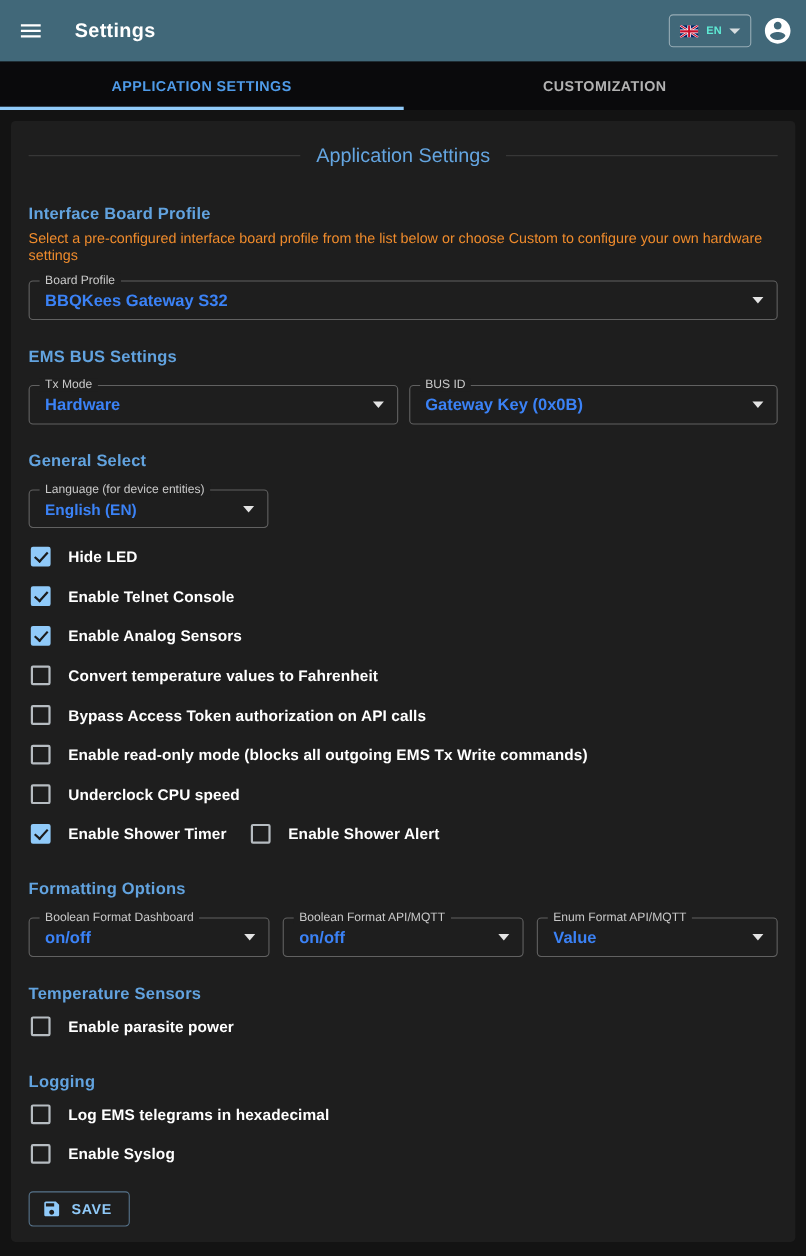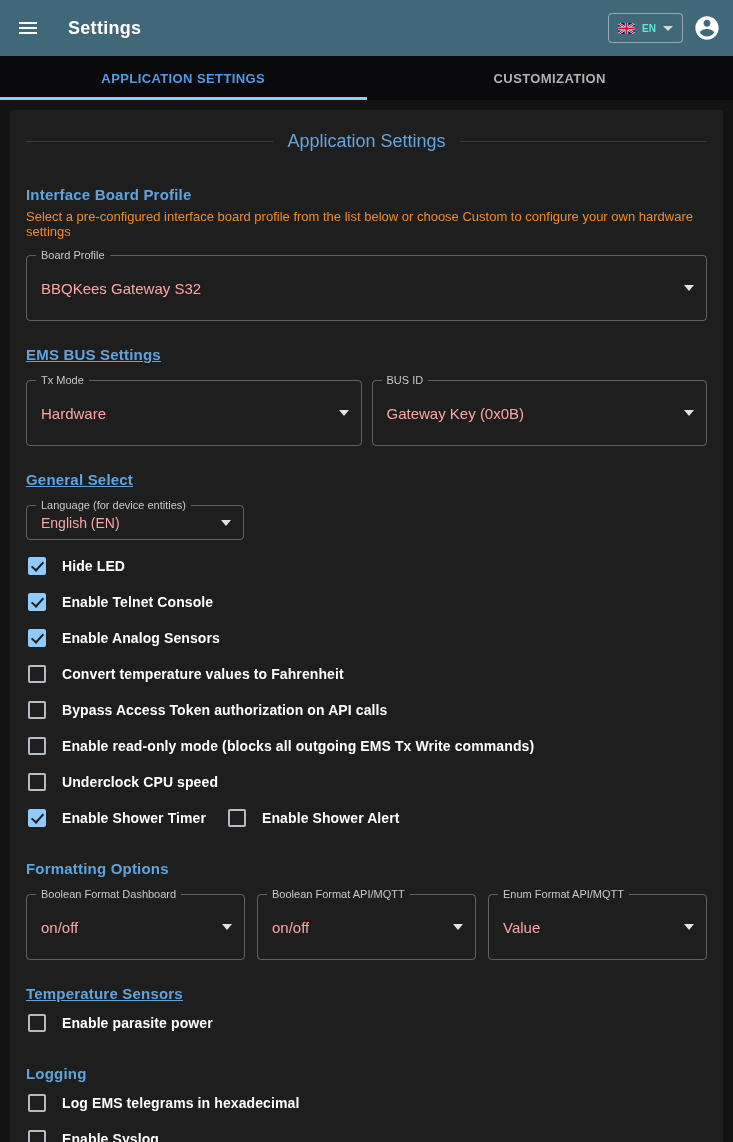--- a/index.html
+++ b/index.html
@@ -97,39 +97,39 @@
     color: #ef8b2c;
     font-size: 13px;
     margin-top: 6px;
   }
 
   
   .select {
     position: relative;
     border: 1px solid rgba(255,255,255,0.3);
     border-radius: 4px;
-    height: 66px;
+    height: 36px;
     display: flex;
     align-items: center;
     padding: 0 30px 0 14px;
     cursor: pointer;
   }
   .select .flabel {
     position: absolute;
     top: -7px; left: 9px;
     background: #1e1e1e;
     padding: 0 5px;
     font-size: 11px;
     color: #c9c9c9;
     white-space: nowrap;
   }
   .select .value {
     font-size: 15px;
-    font-weight: 400;
-    color: #fca5a5;
+    font-weight: 700;
+    color: #3b82f6;
     white-space: nowrap;
     overflow: hidden;
   }
   .select .sel-arrow {
     position: absolute;
     right: 12px; top: 50%;
     margin-top: -3px;
     width: 0; height: 0;
     border-left: 5px solid transparent;
     border-right: 5px solid transparent;
@@ -174,21 +174,21 @@
     font-size: 14px;
     font-weight: 700;
     color: #fff;
     letter-spacing: 0.1px;
   }
   .chk-inline { display: flex; align-items: center; }
   .chk-inline .pair2 { margin-left: 20px; display: flex; align-items: center; }
 
   
   .mt-lg { margin-top: 33px; }
-  .mt-md { margin-top: 25px; text-decoration: underline; }
+  .mt-md { margin-top: 25px; }
   .mt-sec { margin-top: 24px; }
   .mt-field { margin-top: 17px; }
   .mt-warnfield { margin-top: 16px; }
   .mt-chk { margin-top: 8px; }
   .mt-chk-sm { margin-top: 3px; }
 
   
   .save-btn {
     margin-top: 16px;
     display: inline-flex;

